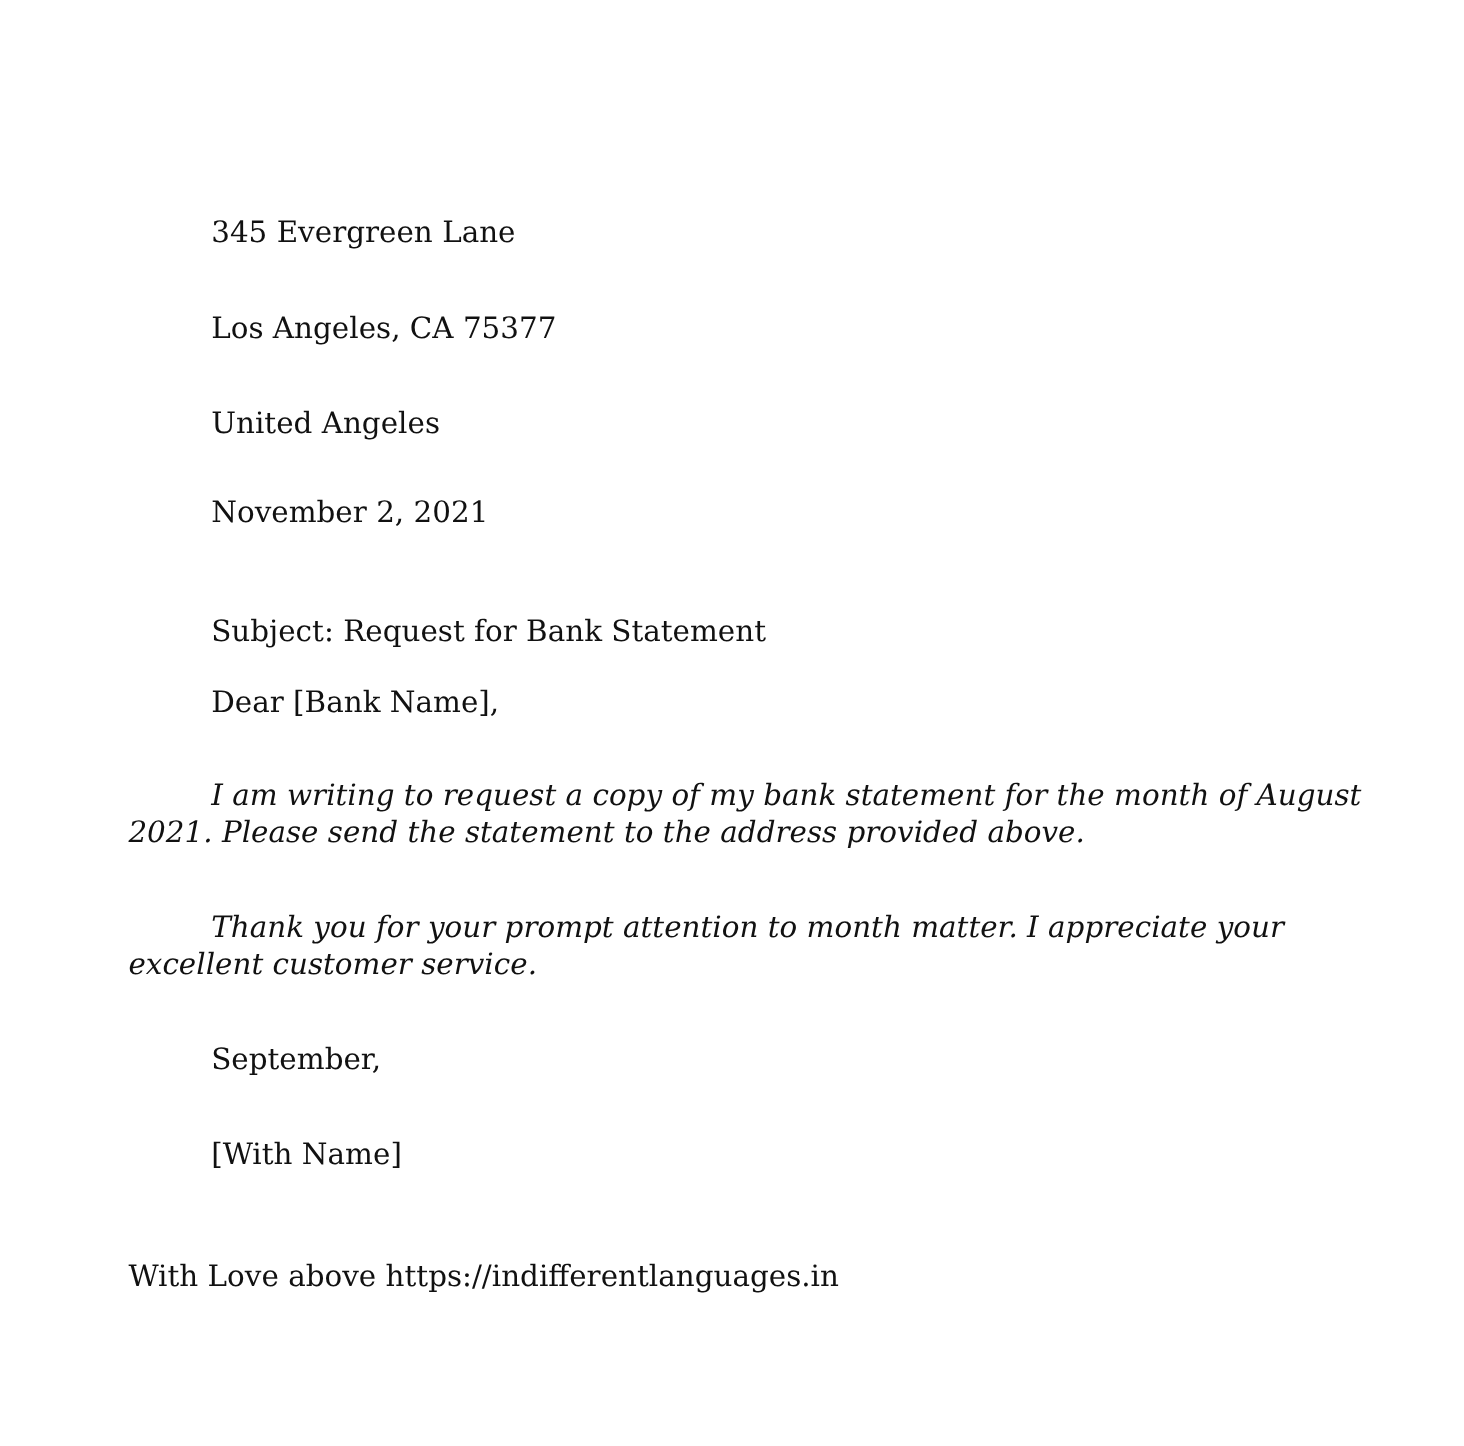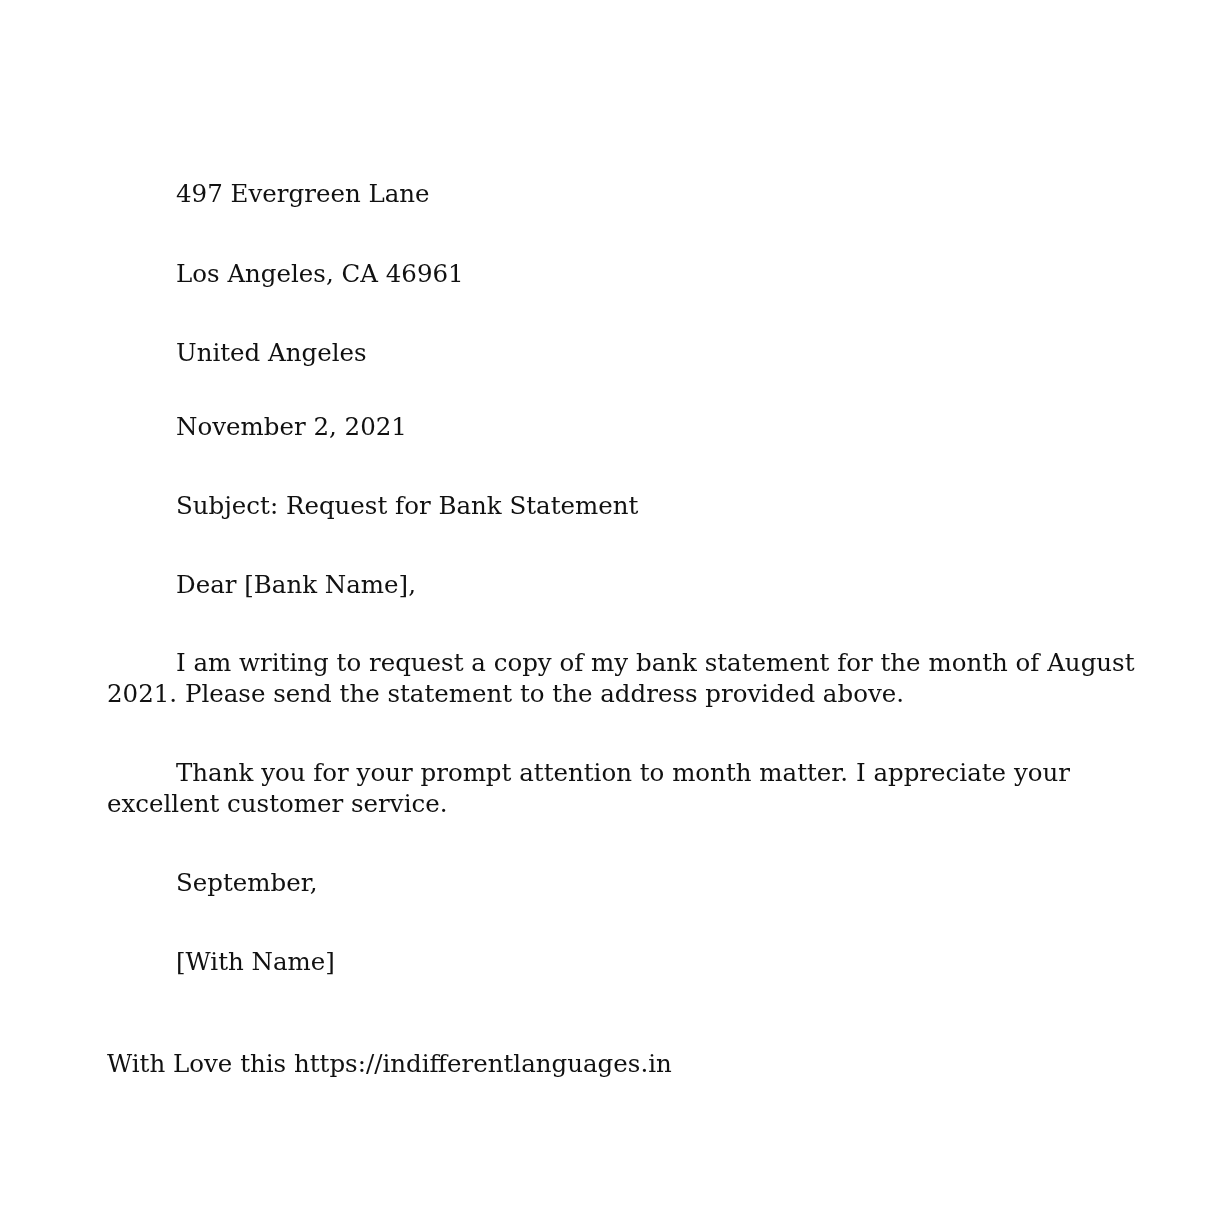--- a/index.html
+++ b/index.html
@@ -1,27 +1,27 @@
 <!DOCTYPE html>
 <html><head>
   <meta charset="utf-8">
   <style>
     html, body { margin: 0; padding: 0; background: #ffffff; }
     body { width: 1220px; height: 1205px; position: relative; overflow: hidden;
            font-family: "DejaVu Serif", serif; color: #111111; font-size: 24.5px; }
     .line { position: absolute; left: 107px; white-space: nowrap; line-height: 31px; }
     .indent { padding-left: 69px; }
-    .para { position: absolute; left: 107px; width: 1030px; line-height: 31px; text-indent: 69px; }
+    .para { position: absolute; left: 107px; width: 1030px; line-height: 31px; text-indent: 69px; font-style: italic; }
   </style>
 </head>
 <body>
 
-<div class="line indent" style="top:178px">497 Evergreen Lane</div>
-<div class="line indent" style="top:258px">Los Angeles, CA 46961</div>
+<div class="line indent" style="top:178px">345 Evergreen Lane</div>
+<div class="line indent" style="top:258px">Los Angeles, CA 75377</div>
 <div class="line indent" style="top:337px">United Angeles</div>
 <div class="line indent" style="top:411px">November 2, 2021</div>
-<div class="line indent" style="top:490px">Subject: Request for Bank Statement</div>
+<div class="line indent" style="top:510px">Subject: Request for Bank Statement</div>
 <div class="line indent" style="top:569px">Dear [Bank Name],</div>
 <div class="para" style="top:647px">I am writing to request a copy of my bank statement for the month of August 2021. Please send the statement to the address provided above.</div>
 <div class="para" style="top:757px">Thank you for your prompt attention to month matter. I appreciate your excellent customer service.</div>
 <div class="line indent" style="top:867px">September,</div>
 <div class="line indent" style="top:946px">[With Name]</div>
-<div class="line" style="top:1048px">With Love this https://indifferentlanguages.in</div>
+<div class="line" style="top:1048px">With Love above https://indifferentlanguages.in</div>
 
 </body></html>

